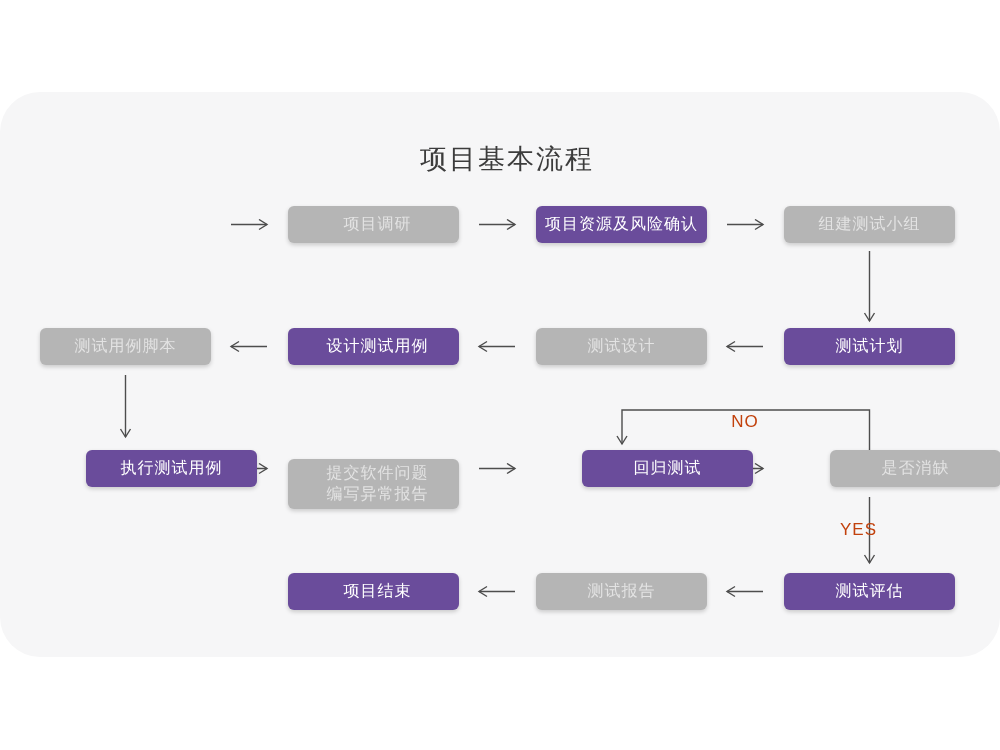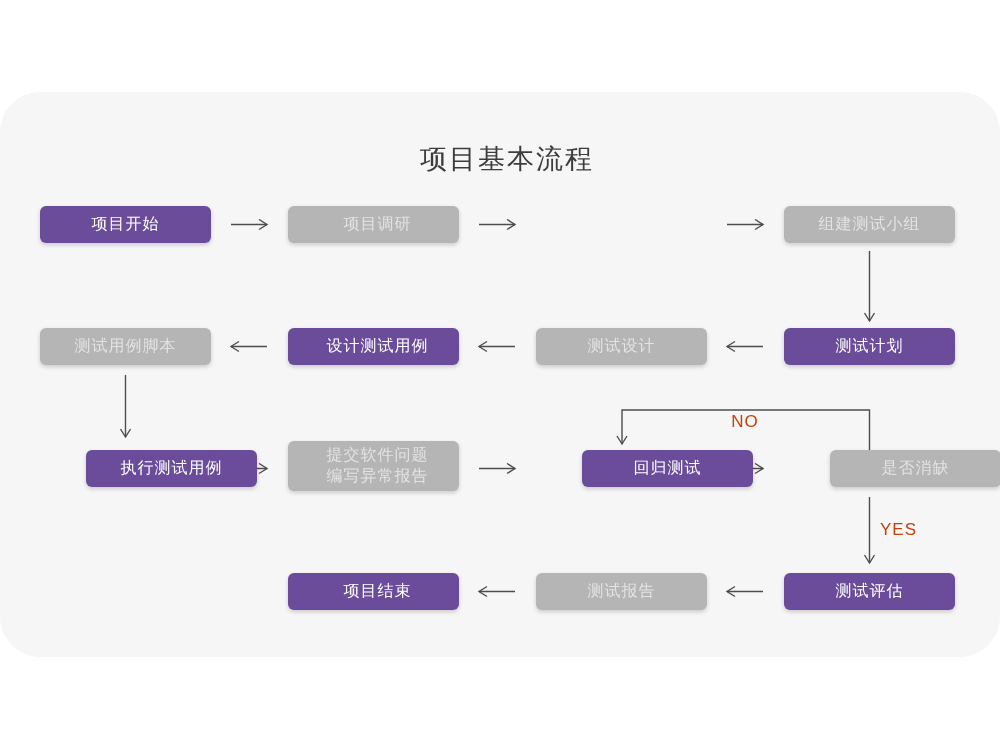--- a/index.html
+++ b/index.html
@@ -12,26 +12,26 @@
   .title { position:absolute; left:0; top:141px; width:1000px; text-align:center;
     font-size:27px; font-weight:500; color:#3c3c3c; letter-spacing:2px;margin-left:7px; }
   .node { position:absolute; width:171px; height:37px; border-radius:6px;
     display:flex; align-items:center; justify-content:center; text-align:center;
     font-size:16px; letter-spacing:1px; line-height:1.3; white-space:pre-line;
     box-shadow:0 2px 4px rgba(0,0,0,0.18); }
   .purple { background:var(--purple); color:#ffffff; }
   .gray { background:var(--gray); color:#e3e3e3; }
   .r1 { top:206px; } .r2 { top:328px; } .r3 { top:450px;margin-left:46px; } .r4 { top:573px; }
   .c1 { left:40px; } .c2 { left:288px;padding-left:8px; } .c3 { left:536px; } .c4 { left:784px; }
-  .tall { top:441px; height:50px;text-align:center; }
+  .tall { top:459px; height:50px;text-align:center; }
   svg.connectors { position:absolute; left:0; top:0; width:1000px; height:750px; }
   svg.connectors path { stroke:var(--arrow); stroke-width:1.4; fill:none; }
   .edge-label { position:absolute; font-size:17px; color:#c2410c; letter-spacing:1px; }
   .label-no { left:700px; top:412px; width:90px; text-align:center; }
-  .label-yes { left:880px; top:520px; }
+  .label-yes { left:840px; top:520px; }
 </style>
 </head>
 <body>
 
 <div class="stage">
   <div class="card"></div>
 
   <div class="title">项目基本流程</div>
 
   <svg class="connectors" viewBox="0 0 1000 750" xmlns="http://www.w3.org/2000/svg">
@@ -61,22 +61,22 @@
 
     <path d="M869.5,497 L869.5,563" marker-end="url(#ah)"></path>
 
     <path d="M763,591.5 L727,591.5" marker-end="url(#ah)"></path>
     <path d="M515,591.5 L479,591.5" marker-end="url(#ah)"></path>
   </svg>
 
   <span class="edge-label label-no">NO</span>
   <span class="edge-label label-yes">YES</span>
 
-  <div class="node purple r1 c1">项目开始</div>
   <div class="node gray r1 c2">项目调研</div>
+  <div class="node purple r1 c3">项目资源及风险确认</div>
   <div class="node gray r1 c4">组建测试小组</div>
 
   <div class="node purple r2 c4">测试计划</div>
   <div class="node gray r2 c3">测试设计</div>
   <div class="node gray r2 c1">测试用例脚本</div>
   <div class="node purple r2 c2">设计测试用例</div>
 
   <div class="node purple r3 c1">执行测试用例</div>
   <div class="node gray tall c2">提交软件问题
 编写异常报告</div>

